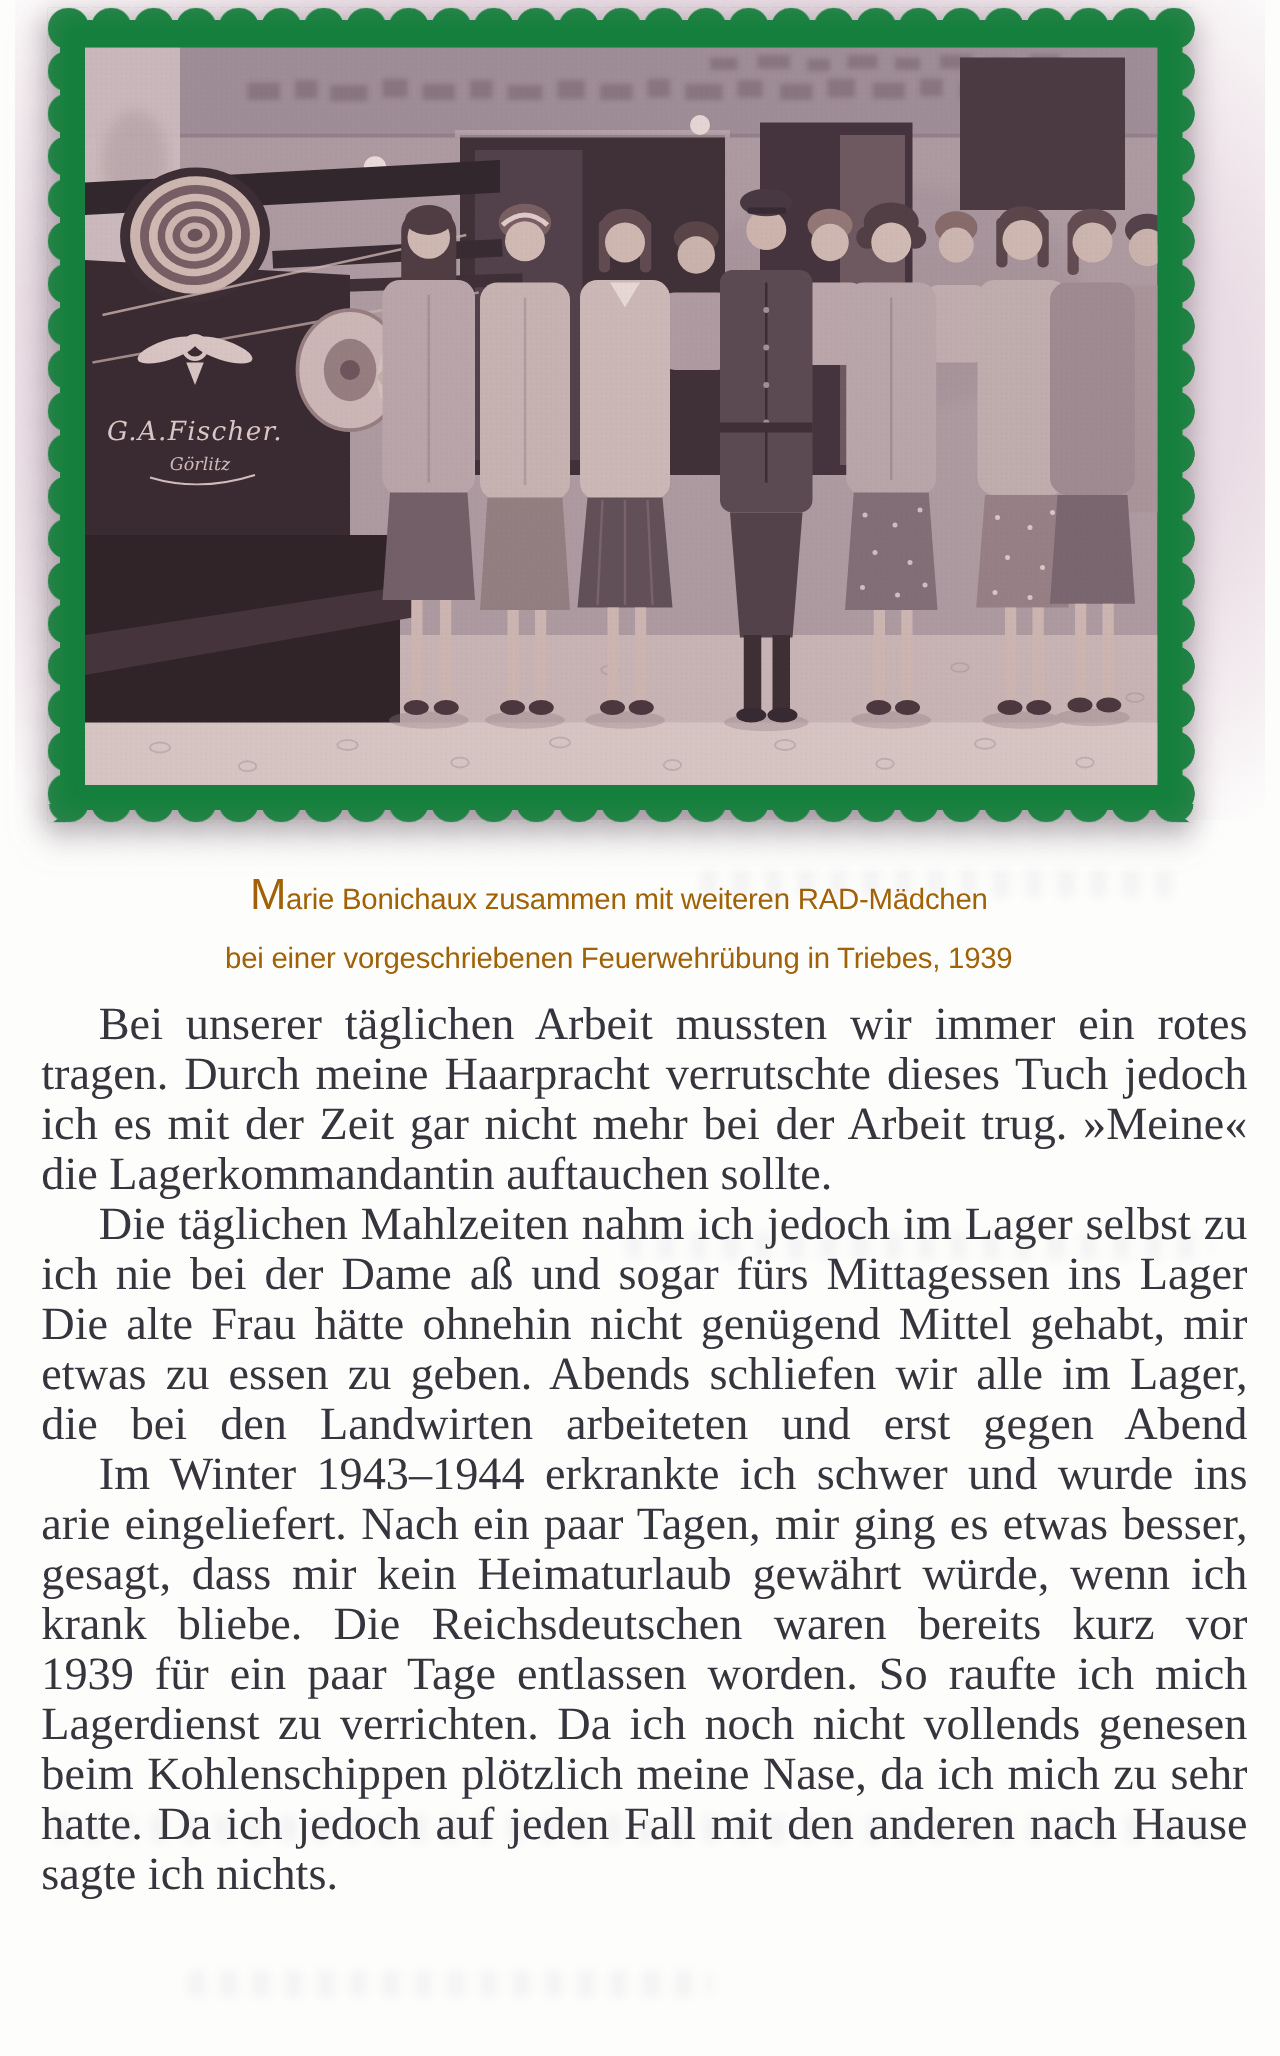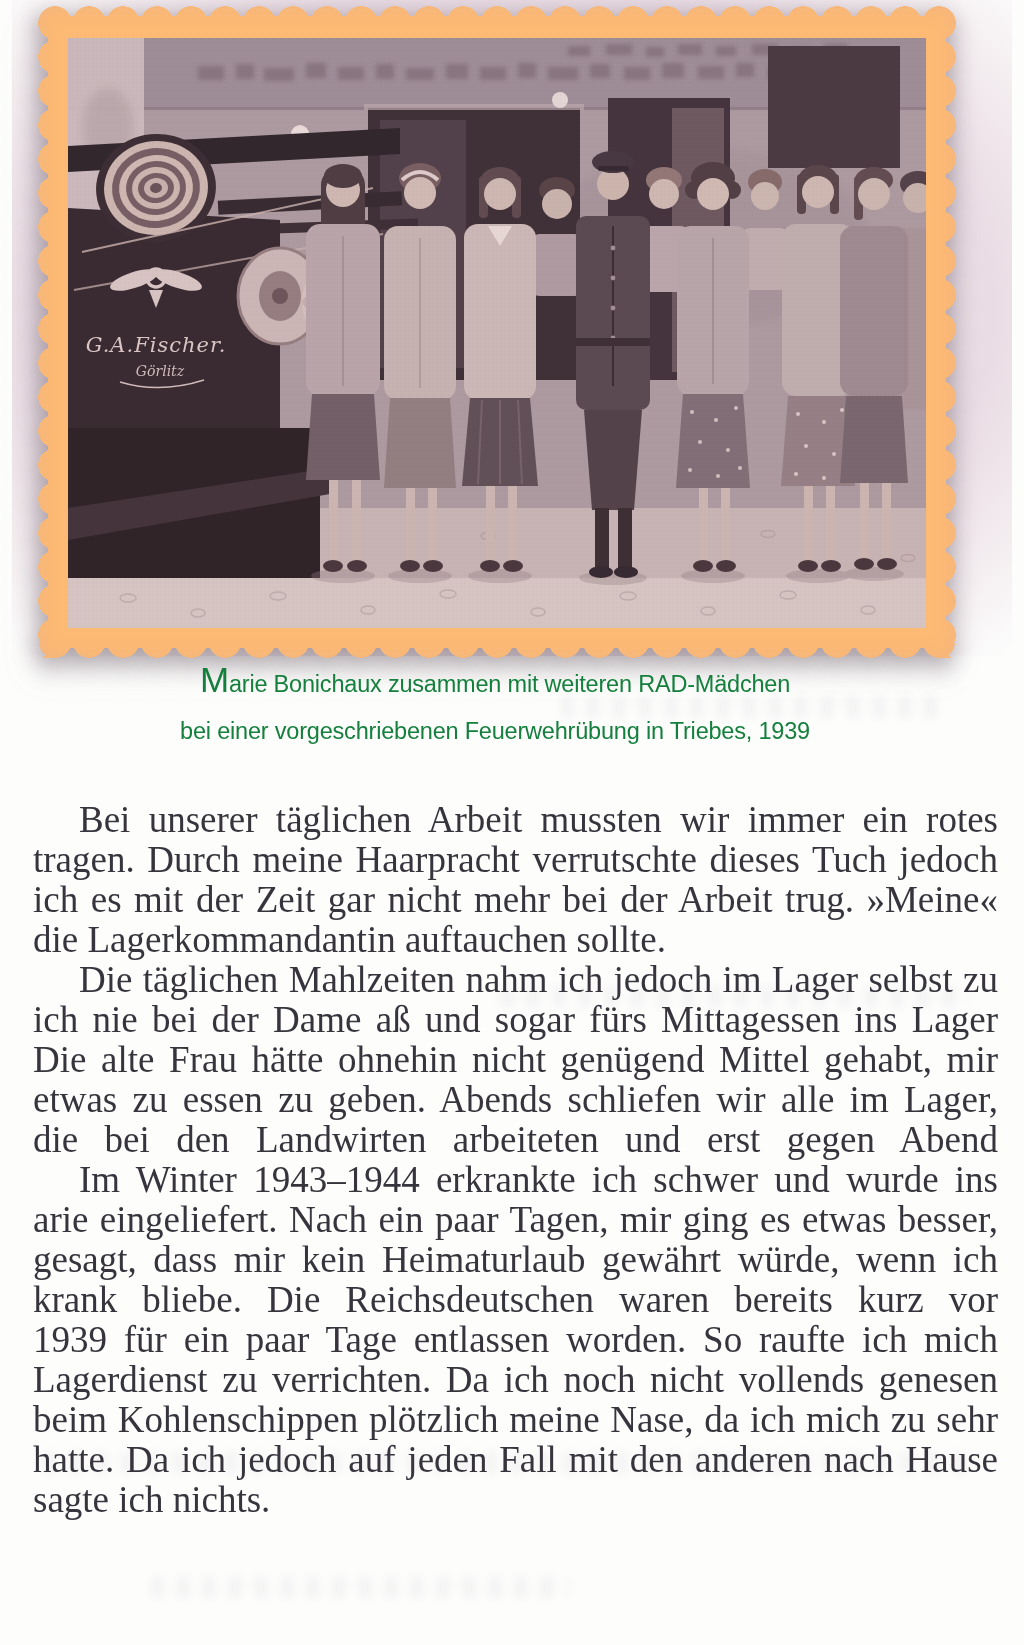--- a/index.html
+++ b/index.html
@@ -11,41 +11,41 @@
   
   .pink-mat{
     position:absolute;left:12px;top:-6px;width:1000px;height:662px;
     background:radial-gradient(ellipse at 50% 48%, #eadce4 0%, #eadce4 68%, rgba(234,220,228,0) 99%);
   }
   .print-wrap{
     position:absolute;left:38px;top:6px;width:918px;height:652px;
     filter:drop-shadow(0 10px 12px rgba(118,106,116,.45)) drop-shadow(-6px 5px 10px rgba(128,116,126,.28));
   }
   .print{
-    position:absolute;inset:0;background:#fdba74;
+    position:absolute;inset:0;background:#15803d;
     box-shadow:inset 0 0 22px rgba(190,160,175,.22);
     -webkit-mask:
       linear-gradient(#000 0 0) 10px 10px / calc(100% - 20px) calc(100% - 20px) no-repeat,
       radial-gradient(16px 15px at 17px 15px,#000 97%,#0000) 0 0 / 34px 15px repeat-x,
       radial-gradient(16px 15px at 17px 0px,#000 97%,#0000) 0 100% / 34px 15px repeat-x,
       radial-gradient(15px 16px at 15px 17px,#000 97%,#0000) 0 0 / 15px 34px repeat-y,
       radial-gradient(15px 16px at 0px 17px,#000 97%,#0000) 100% 0 / 15px 34px repeat-y;
     mask:
       linear-gradient(#000 0 0) 10px 10px / calc(100% - 20px) calc(100% - 20px) no-repeat,
       radial-gradient(16px 15px at 17px 15px,#000 97%,#0000) 0 0 / 34px 15px repeat-x,
       radial-gradient(16px 15px at 17px 0px,#000 97%,#0000) 0 100% / 34px 15px repeat-x,
       radial-gradient(15px 16px at 15px 17px,#000 97%,#0000) 0 0 / 15px 34px repeat-y,
       radial-gradient(15px 16px at 0px 17px,#000 97%,#0000) 100% 0 / 15px 34px repeat-y;
     text-decoration: underline;
   }
   .scene{position:absolute;left:30px;top:32px;}
   
   .caption{
-    position:absolute;left:0;top:656px;width:990px;text-align:center;
-    font-family:"Liberation Sans",sans-serif;color:#15803d;
+    position:absolute;left:0;top:692px;width:990px;text-align:center;
+    font-family:"Liberation Sans",sans-serif;color:#a16207;
     font-size:23.5px;line-height:47px;letter-spacing:-0.2px;
   }
   .caption .initial{font-size:35px;font-weight:500;}
   
   .bodytext{
     position:absolute;left:33px;top:800px;width:965px;
     font-size:37px;color:#38343d;
   }
   .line{
     height:40px;overflow:hidden;line-height:40px;

